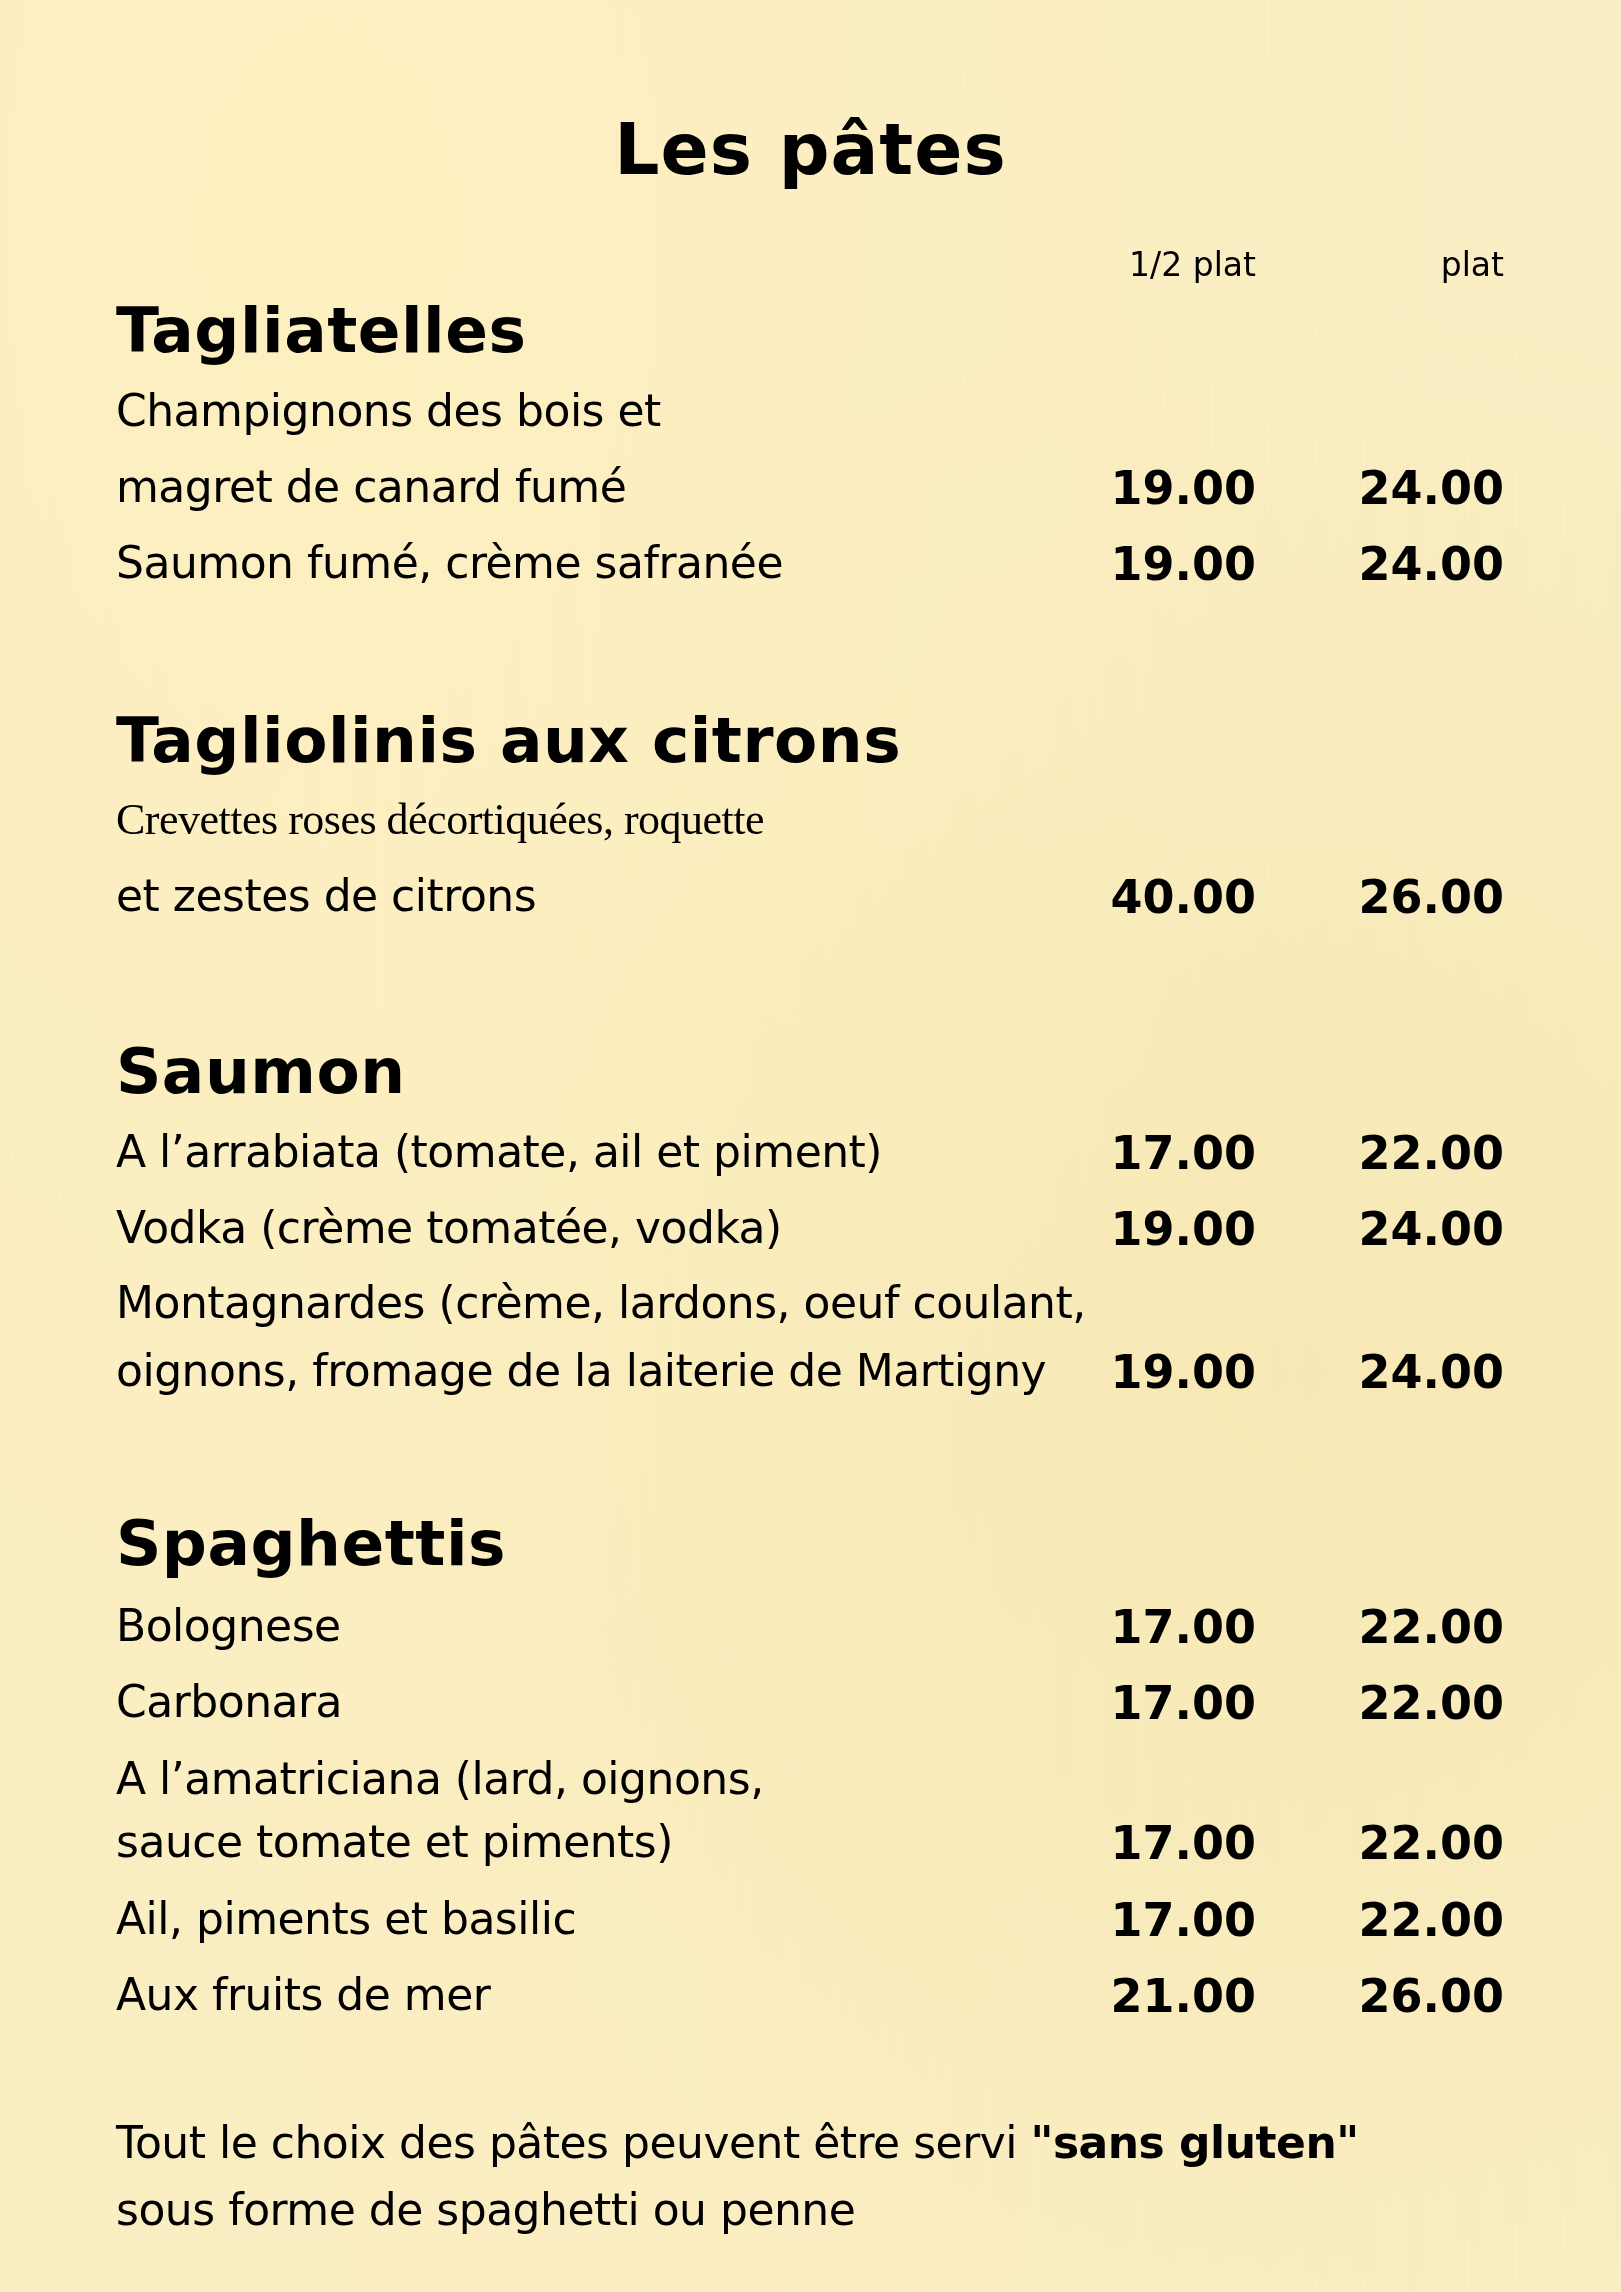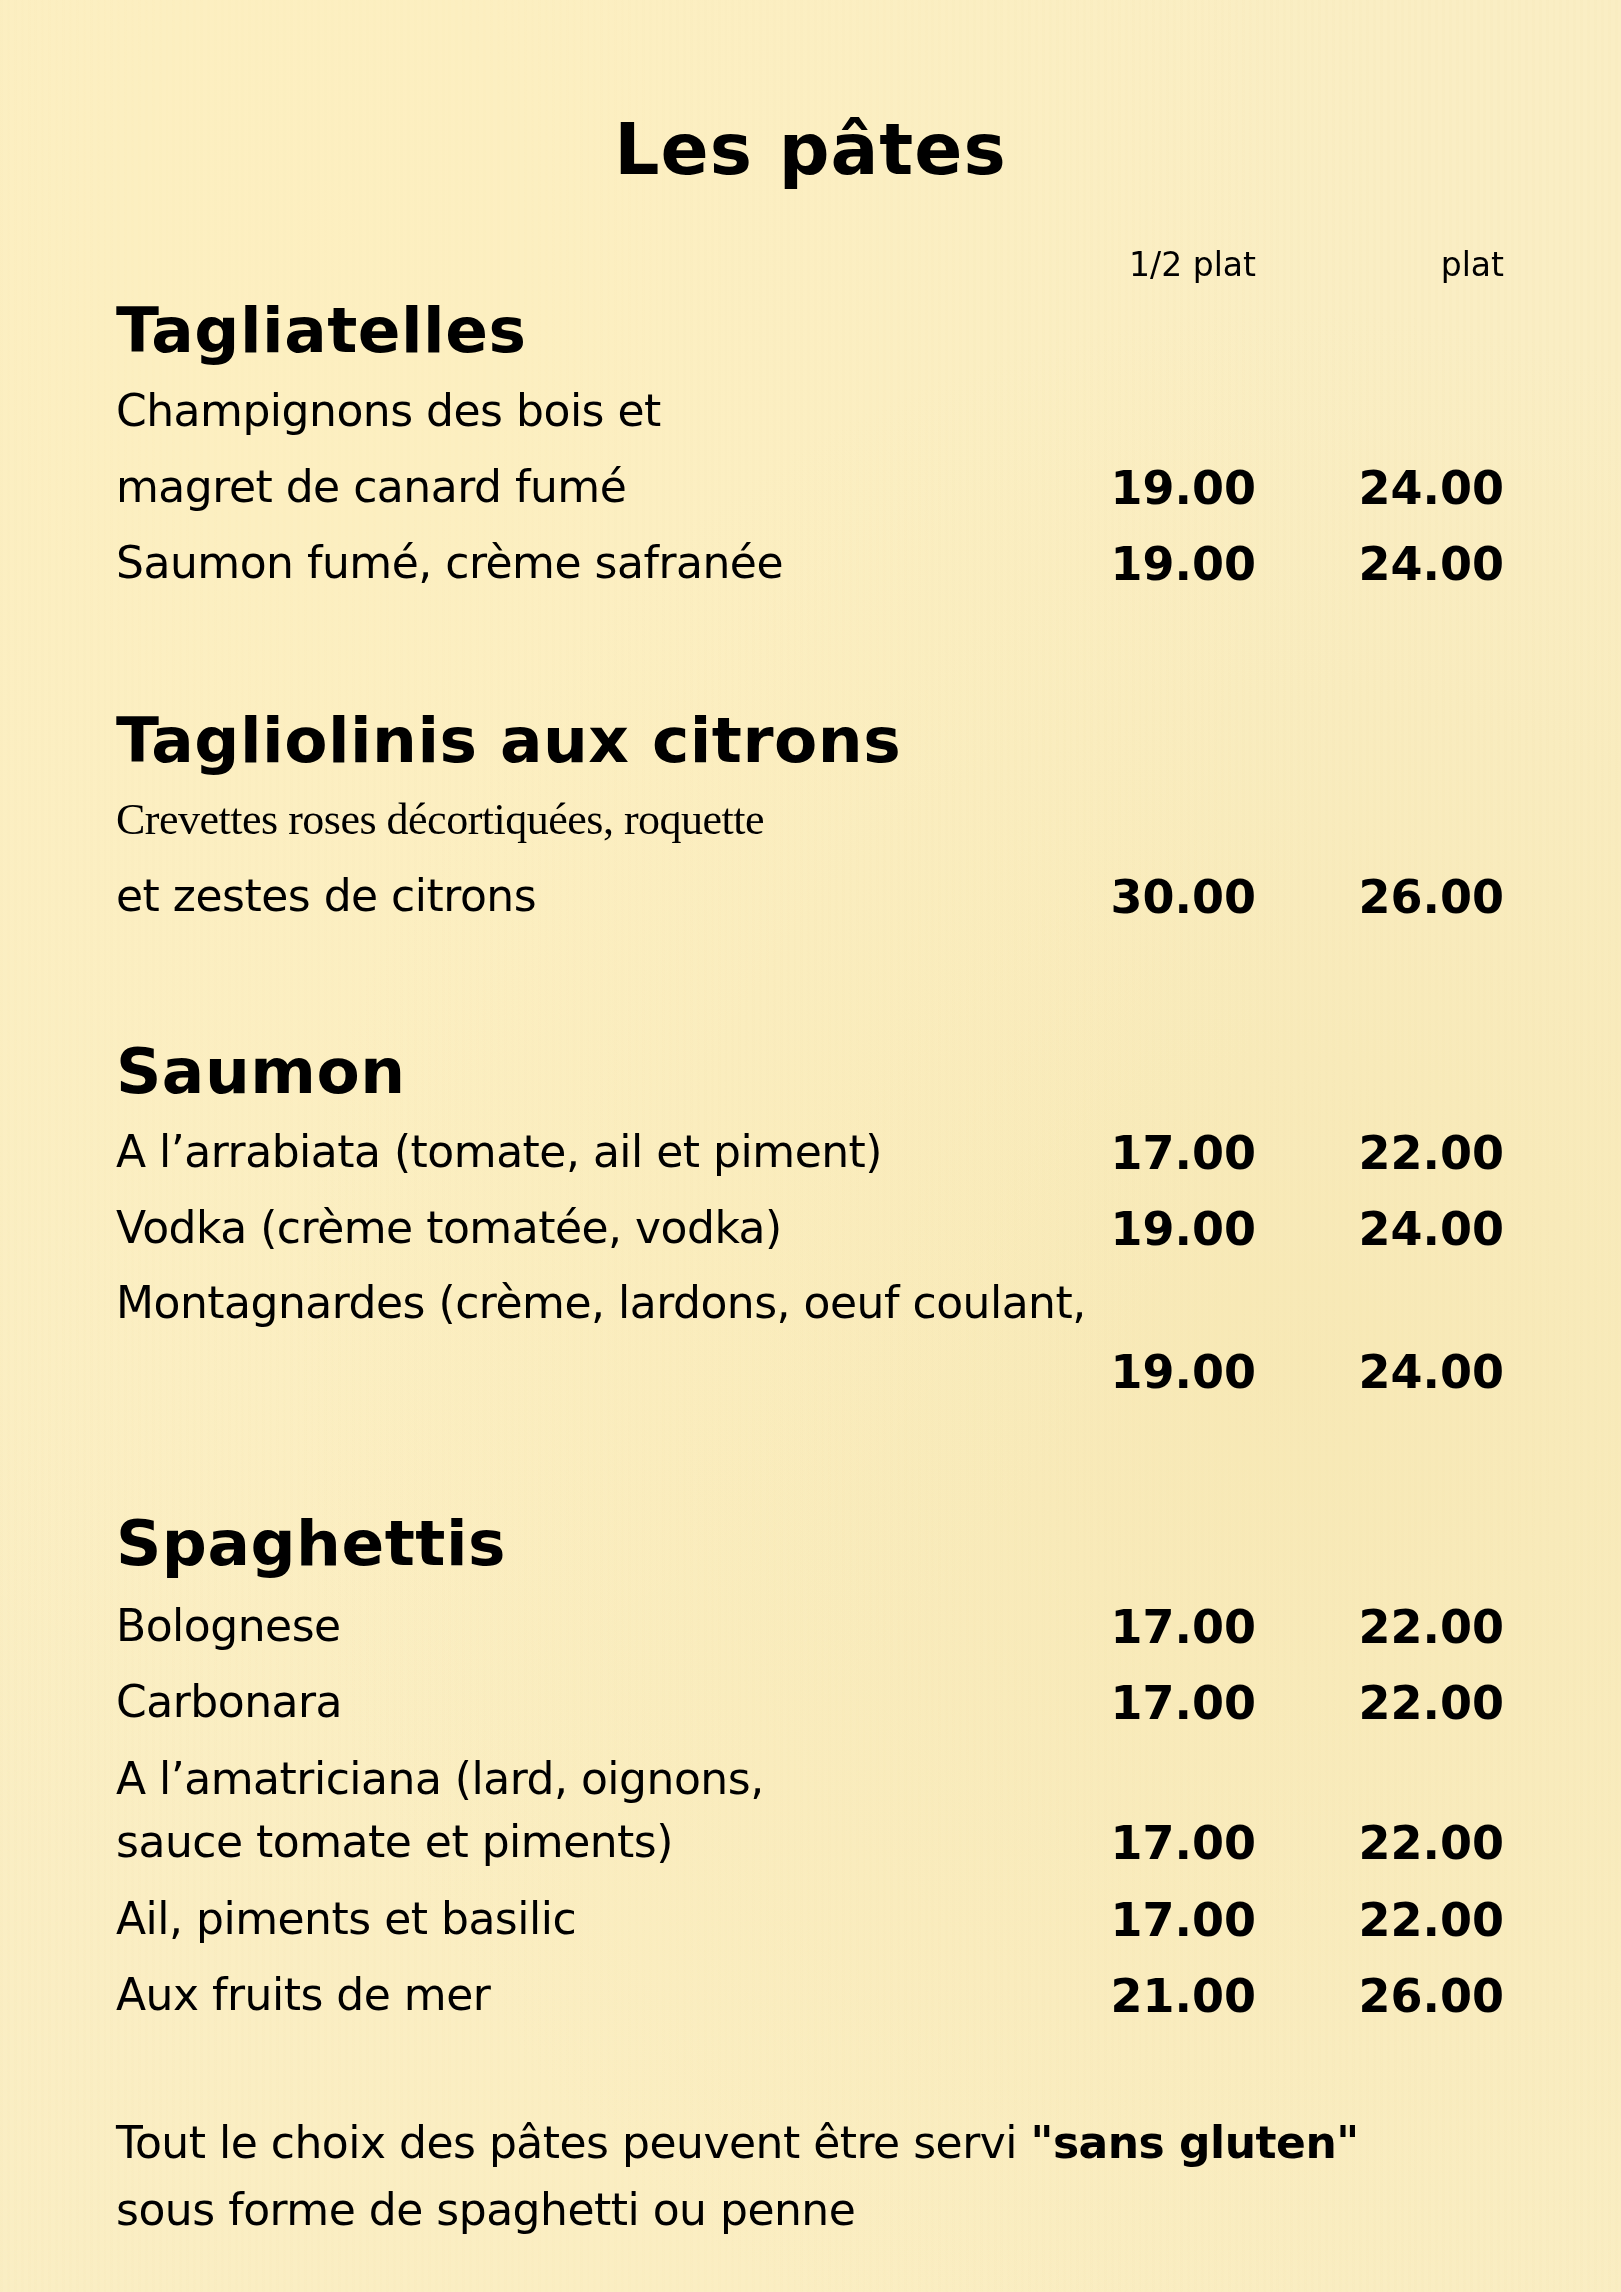--- a/index.html
+++ b/index.html
@@ -93,33 +93,34 @@
   <div class="price half" style="top:461px;">19.00</div>
   <div class="price full" style="top:461px;">24.00</div>
 
   <div class="line" style="top:537px;">Saumon fumé, crème safranée</div>
   <div class="price half" style="top:537px;">19.00</div>
   <div class="price full" style="top:537px;">24.00</div>
 
   <div class="section-title" style="top:704px;">Tagliolinis aux citrons</div>
   <div class="line" style="top:794px;font-family:Liberation Serif, serif;">Crevettes roses décortiquées, roquette</div>
   <div class="line" style="top:870px;">et zestes de citrons</div>
-  <div class="price half" style="top:870px;">30.00</div>
+  <div class="price half" style="top:870px;">40.00</div>
   <div class="price full" style="top:870px;">26.00</div>
 
   <div class="section-title" style="top:1035px;">Saumon</div>
   <div class="line" style="top:1126px;">A l’arrabiata (tomate, ail et piment)</div>
   <div class="price half" style="top:1126px;">17.00</div>
   <div class="price full" style="top:1126px;">22.00</div>
 
   <div class="line" style="top:1202px;">Vodka (crème tomatée, vodka)</div>
   <div class="price half" style="top:1202px;">19.00</div>
   <div class="price full" style="top:1202px;">24.00</div>
 
   <div class="line" style="top:1277px;">Montagnardes (crème, lardons, oeuf coulant,</div>
+  <div class="line" style="top:1345px;">oignons, fromage de la laiterie de Martigny</div>
   <div class="price half" style="top:1345px;">19.00</div>
   <div class="price full" style="top:1345px;">24.00</div>
 
   <div class="section-title" style="top:1507px;">Spaghettis</div>
   <div class="line" style="top:1600px;">Bolognese</div>
   <div class="price half" style="top:1600px;">17.00</div>
   <div class="price full" style="top:1600px;">22.00</div>
 
   <div class="line" style="top:1676px;">Carbonara</div>
   <div class="price half" style="top:1676px;">17.00</div>

